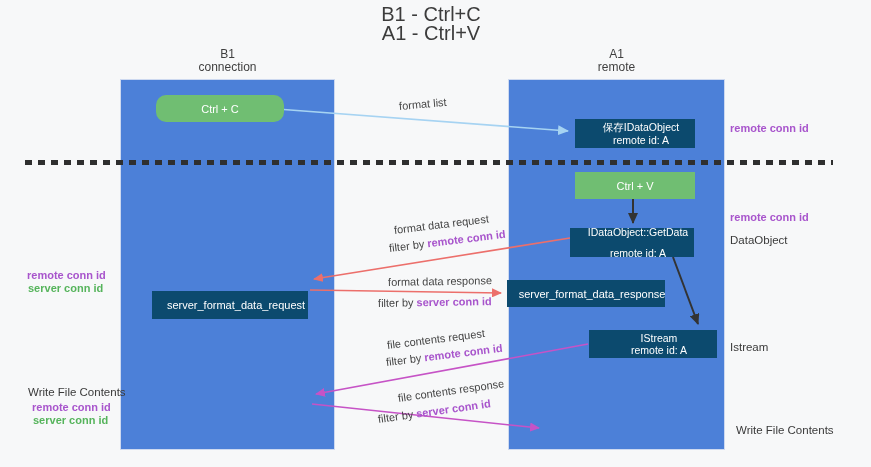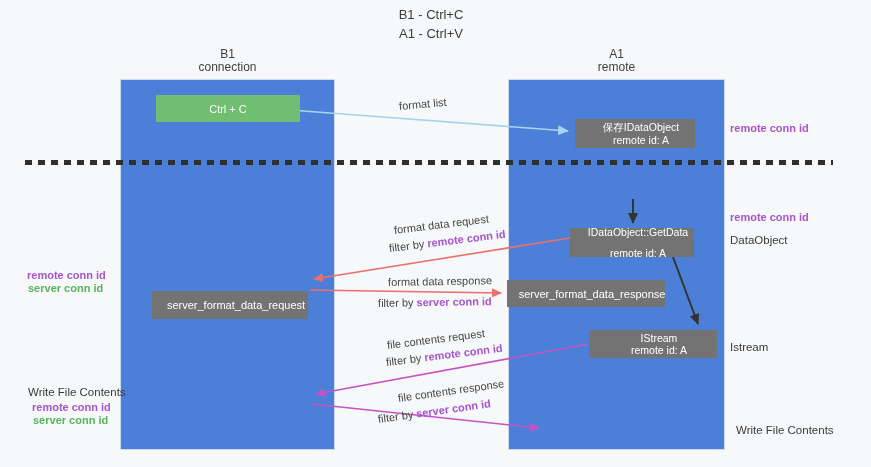--- a/index.html
+++ b/index.html
@@ -1,32 +1,32 @@
 <!DOCTYPE html>
 <html><head>
 <meta charset="utf-8">
 <style>
   html,body{margin:0;padding:0;}
   body{background:#f7f8f9;font-family:"Liberation Sans","DejaVu Sans",sans-serif;}
   #stage{position:relative;width:871px;height:467px;background:#f7f8f9;overflow:hidden;}
 
   .title{position:absolute;top:5px;left:0;width:862px;text-align:center;
-         font-size:13px;line-height:19px;color:#3c3c3c;}
+         font-size:20px;line-height:19px;color:#3c3c3c;}
 
   .lane{position:absolute;top:79px;height:371px;background:#4C80D8;border:1px solid #cdd9f0;box-sizing:border-box;}
   #lane-b1{left:120px;width:215px;}
   #lane-a1{left:508px;width:217px;}
   .lane-header{position:absolute;top:48px;text-align:center;font-size:12px;line-height:13px;color:#3f3f3f;}
   #lane-b1-header{left:120px;width:215px;}
   #lane-a1-header{left:508px;width:217px;text-align:center;}
 
   .node{position:absolute;display:flex;flex-direction:column;align-items:center;justify-content:center;
         color:#fff;text-align:center;box-sizing:border-box;}
   .green{background:#70BE72;}
-  .orange{background:#737373;padding-left:12px;}
+  .orange{background:#0c4a6e;padding-left:12px;}
   .one-line{font-size:11px;}
   .two-line{font-size:10.5px;line-height:12.5px;}
 
   .dashline{position:absolute;left:25px;top:160px;width:808px;height:5px;
             background:repeating-linear-gradient(to right,#2f2f2f 0 7px,transparent 7px 13px);}
 
   .elabel{position:absolute;font-size:11px;color:#454545;white-space:nowrap;transform-origin:left center;}
   .purple{color:#A855CC;font-weight:bold;}
   .greentx{color:#56B45C;font-weight:bold;}
   .side{position:absolute;font-size:11px;white-space:nowrap;}
@@ -75,29 +75,32 @@
     </defs>
     <line x1="277" y1="109" x2="568" y2="131" stroke="#A6D3F2" stroke-width="1.6" marker-end="url(#m-blue)"></line>
     <line x1="633" y1="199" x2="633" y2="223" stroke="#333333" stroke-width="2" marker-end="url(#m-black)"></line>
     <line x1="570" y1="238" x2="314" y2="279" stroke="#EC6F6B" stroke-width="1.6" marker-end="url(#m-red)"></line>
     <line x1="310" y1="290" x2="501" y2="293" stroke="#EC6F6B" stroke-width="1.6" marker-end="url(#m-red)"></line>
     <line x1="673" y1="257" x2="698" y2="324" stroke="#333333" stroke-width="2" marker-end="url(#m-black)"></line>
     <line x1="588" y1="344" x2="316" y2="394" stroke="#C653C6" stroke-width="1.6" marker-end="url(#m-magenta)"></line>
     <line x1="312" y1="404" x2="539" y2="428" stroke="#C653C6" stroke-width="1.6" marker-end="url(#m-magenta)"></line>
   </svg>
 
-  <div class="node green one-line" style="left:156px;top:95px;width:144px;height:27px;">
+  <div class="node green one-line" style="left:156px;top:95px;width:128px;height:27px;border-radius:10px;">
     <div>Ctrl + C</div>
   </div>
 
   <div class="node orange two-line" style="left:575px;top:119px;width:120px;height:29px;">
     <div>保存IDataObject</div>
     <div>remote id: A</div>
   </div>
 
+  <div class="node green one-line" style="left:575px;top:172px;width:120px;height:27px;">
+    <div>Ctrl + V</div>
+  </div>
 
   <div class="node orange two-line" style="left:570px;top:228px;width:124px;height:29px;gap:8px;">
     <div>IDataObject::GetData</div>
     <div>remote id: A</div>
   </div>
 
   <div class="node orange one-line" style="left:152px;top:267px;width:156px;height:28px;margin-top:24px;">
     <div>server_format_data_request</div>
   </div>
 

